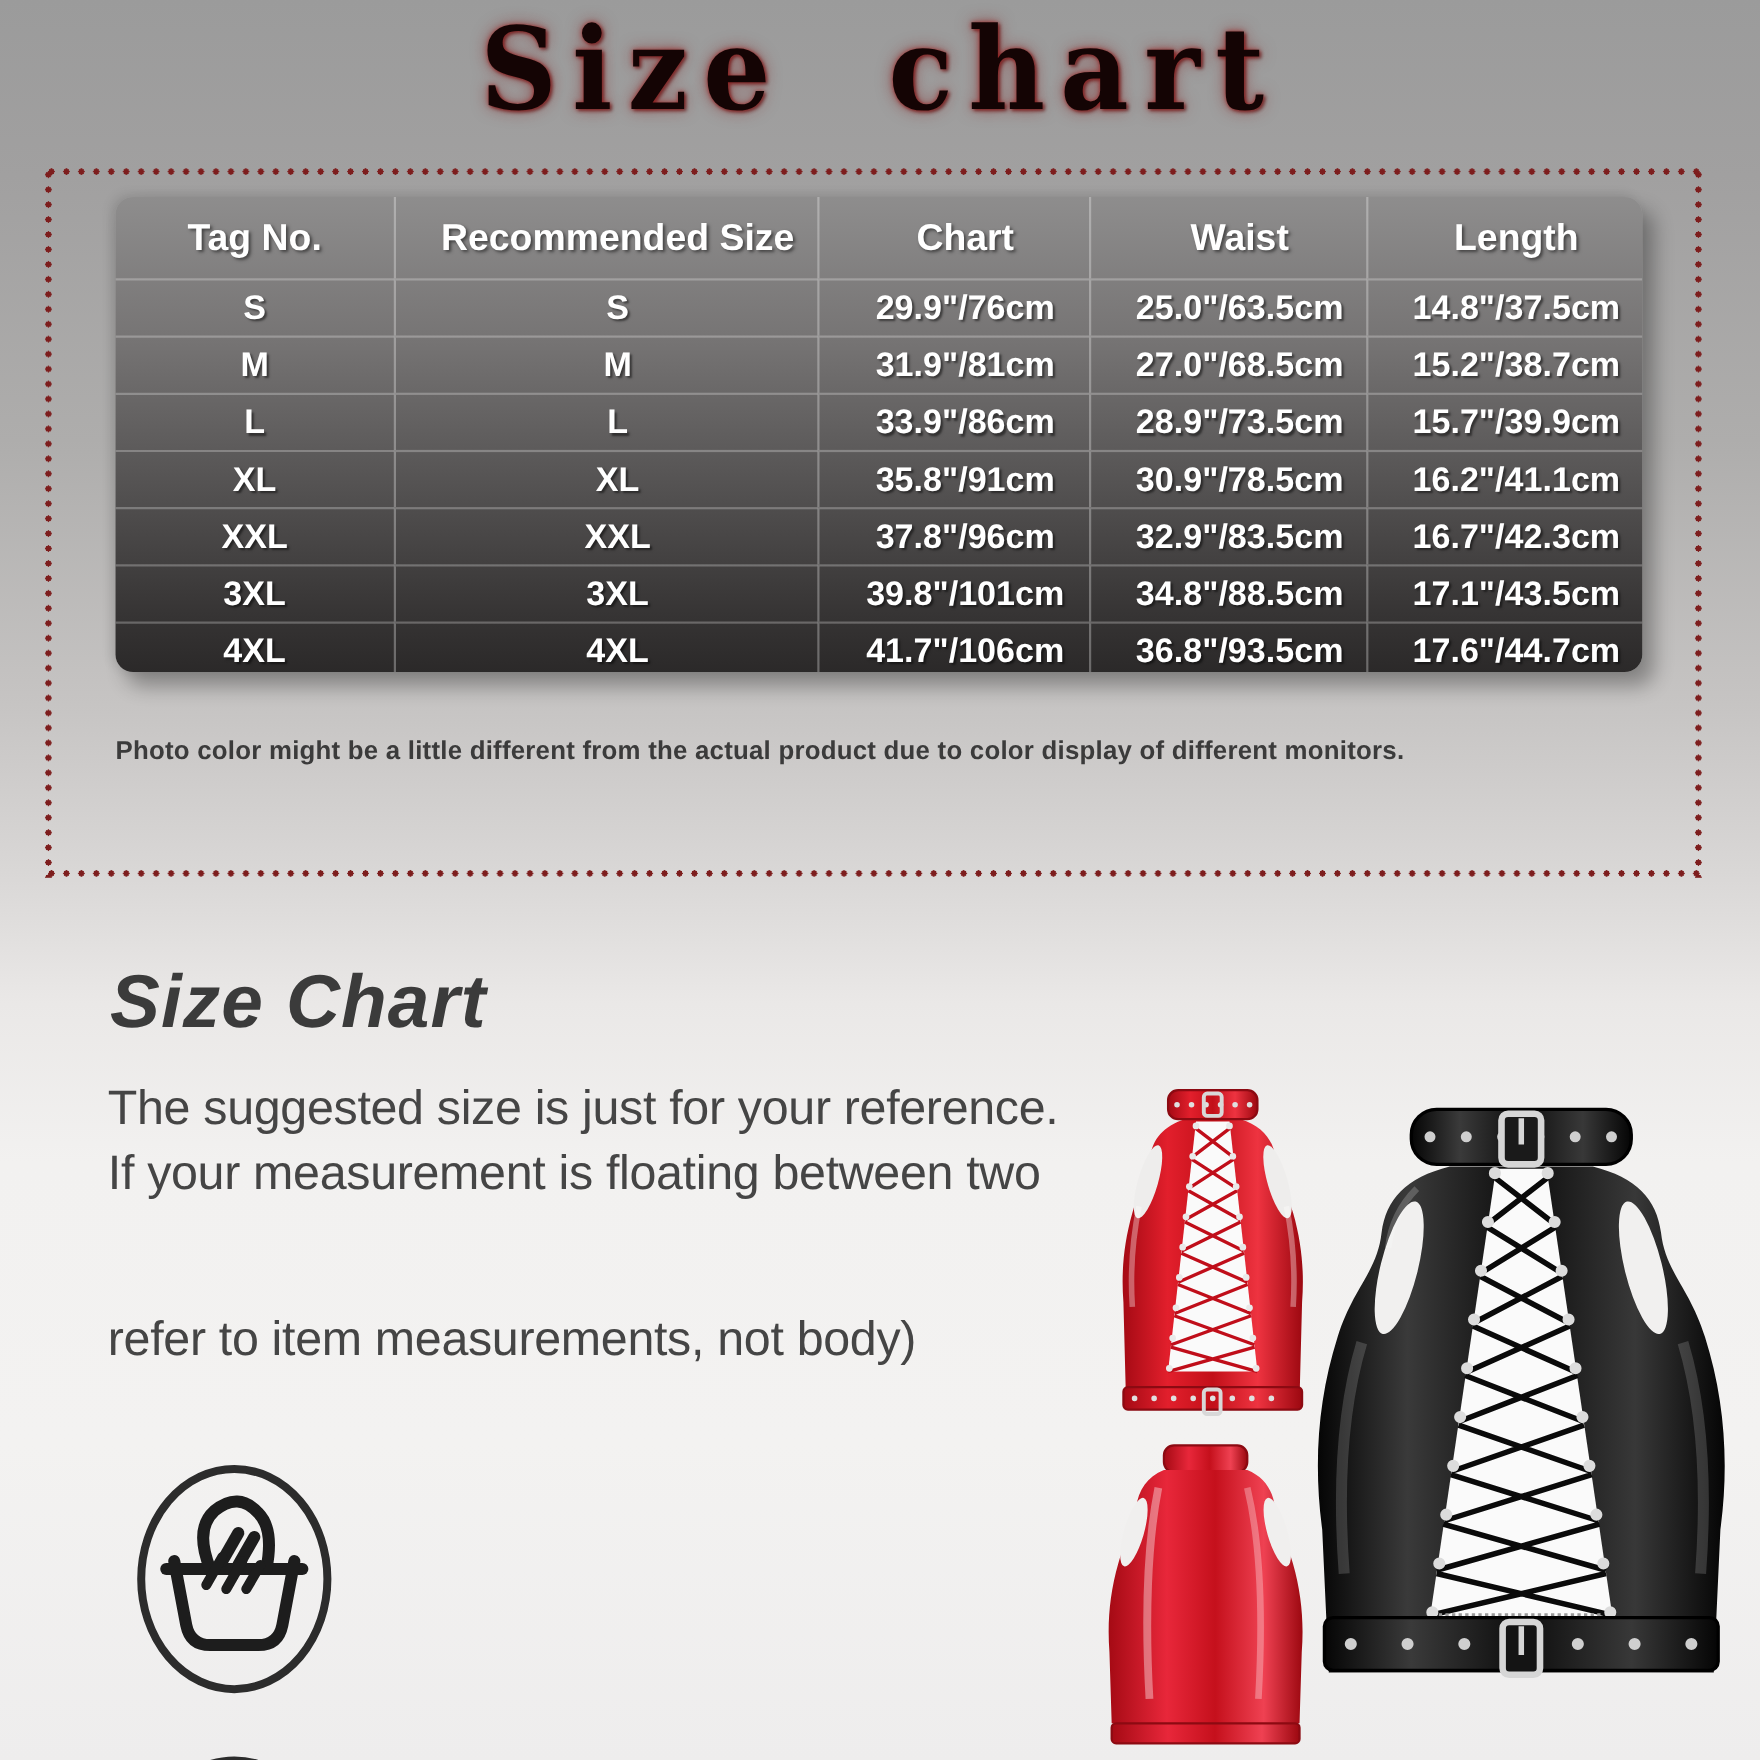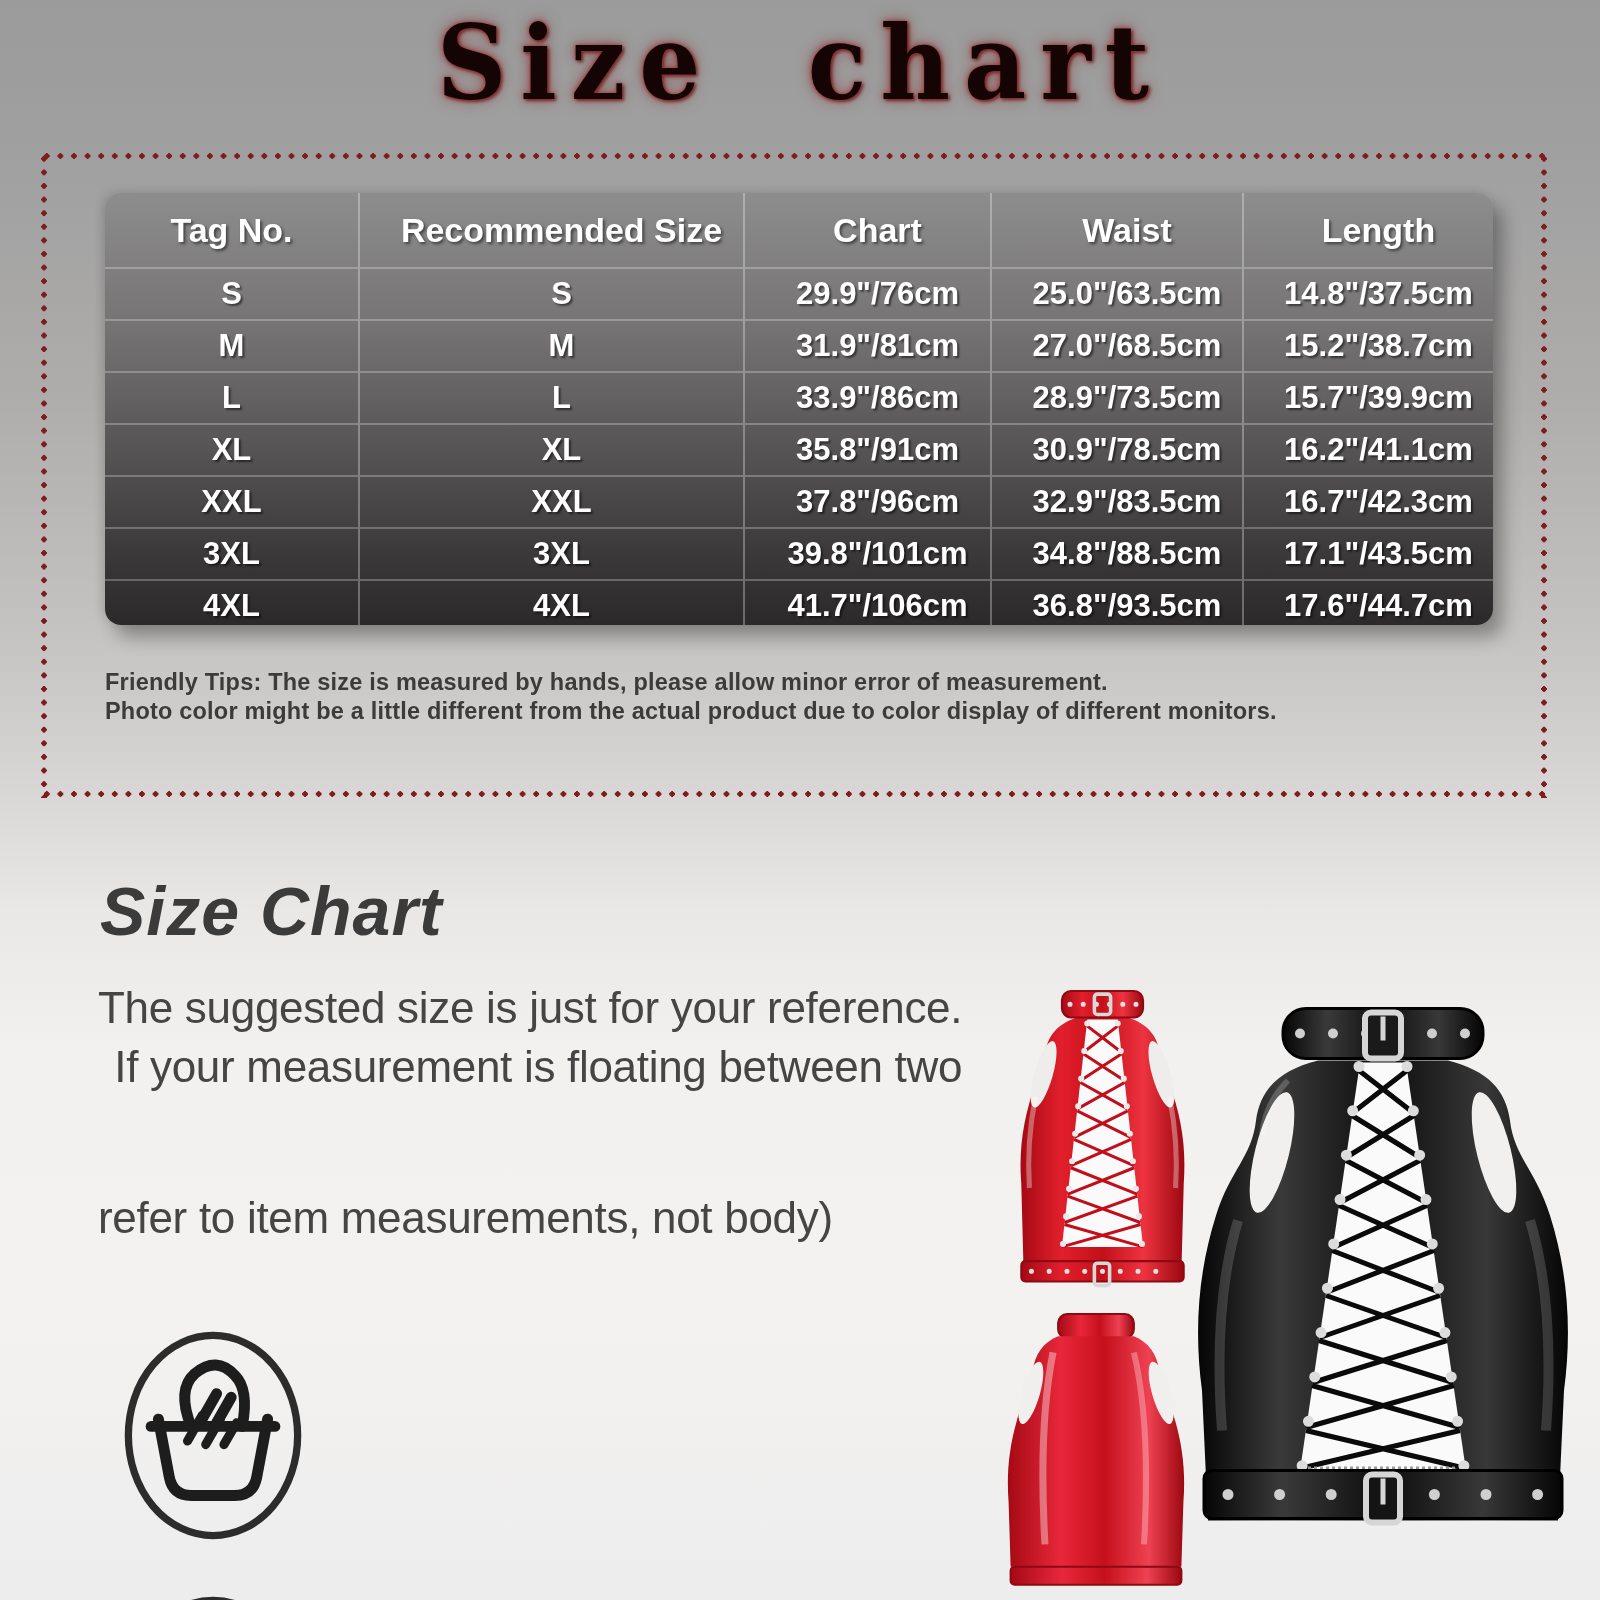--- a/index.html
+++ b/index.html
@@ -20,37 +20,37 @@
   
   .dot-h,.dot-v{background-repeat:repeat;}
   .dot-h{height:8px;width:1508px;left:40px;
     background-image:radial-gradient(circle closest-side,#7d1d1d 68%,rgba(125,29,29,0) 72%);
     background-size:13.6px 8px;}
   .dot-v{width:8px;height:646px;top:152px;
     background-image:radial-gradient(circle closest-side,#7d1d1d 68%,rgba(125,29,29,0) 72%);
     background-size:8px 13.6px;}
   
   #size-table{
-    left:105px;top:193px;width:1388px;height:432px;border-radius:16px;overflow:hidden;
+    left:105px;top:179px;width:1388px;height:432px;border-radius:16px;overflow:hidden;
     background:linear-gradient(180deg,#8e8d8d 0%,#767474 30%,#535151 62%,#363434 88%,#2b2929 100%);
     box-shadow:10px 12px 18px rgba(0,0,0,.32),-4px -2px 10px rgba(0,0,0,.10);
     display:grid;grid-template-columns:253px 385px 247px 252px 251px;
     grid-template-rows:74px repeat(7,52px);
   }
   .cell{display:flex;align-items:center;justify-content:center;color:#fff;font-weight:bold;}
   .th{font-size:34px;text-shadow:2px 2px 3px rgba(0,0,0,.5);}
   .td{font-size:31px;text-shadow:2px 2px 2px rgba(0,0,0,.5);}
   .vline{border-left:2px solid rgba(255,255,255,.30);padding-left:20px;}
   .hline{border-top:2px solid rgba(255,255,255,.26);}
   
   #tips{left:105px;top:668px;font-size:23.5px;font-weight:bold;color:#3b3b3b;line-height:29px;letter-spacing:.2px;}
   
   #heading{left:100px;top:872px;font-size:68px;font-weight:bold;font-style:italic;color:#3b3b3b;letter-spacing:1px;}
   .para{left:98px;font-size:44px;color:#454545;line-height:59px;letter-spacing:-.3px;}
-  #para1{top:978px;text-align:right;}
+  #para1{top:978px;}
   #para2{top:1188px;}
   
   #care{left:122px;top:1328px;display:flex;gap:50px;flex-direction:column;}
   .care-svg{display:block;}
   
   #red-front{left:990px;top:985px;}
   #red-back{left:982px;top:1312px;}
   #black-front{left:1168px;top:998px;}
 </style>
 </head>
@@ -107,21 +107,20 @@
   <div class="cell td hline vline">17.1"/43.5cm</div>
 
   <div class="cell td hline">4XL</div>
   <div class="cell td hline vline">4XL</div>
   <div class="cell td hline vline">41.7"/106cm</div>
   <div class="cell td hline vline">36.8"/93.5cm</div>
   <div class="cell td hline vline">17.6"/44.7cm</div>
 </div>
 
 <div id="tips" class="abs">
-  <div>Friendly Tips: The size is measured by hands, please allow minor error of measurement.</div>
   <div>Photo color might be a little different from the actual product due to color display of different monitors.</div>
 </div>
 
 <div id="heading" class="abs">Size Chart</div>
 
 <div id="para1" class="abs para">
   <div>The suggested size is just for your reference.</div>
   <div>If your measurement is floating between two</div>
 </div>
 

